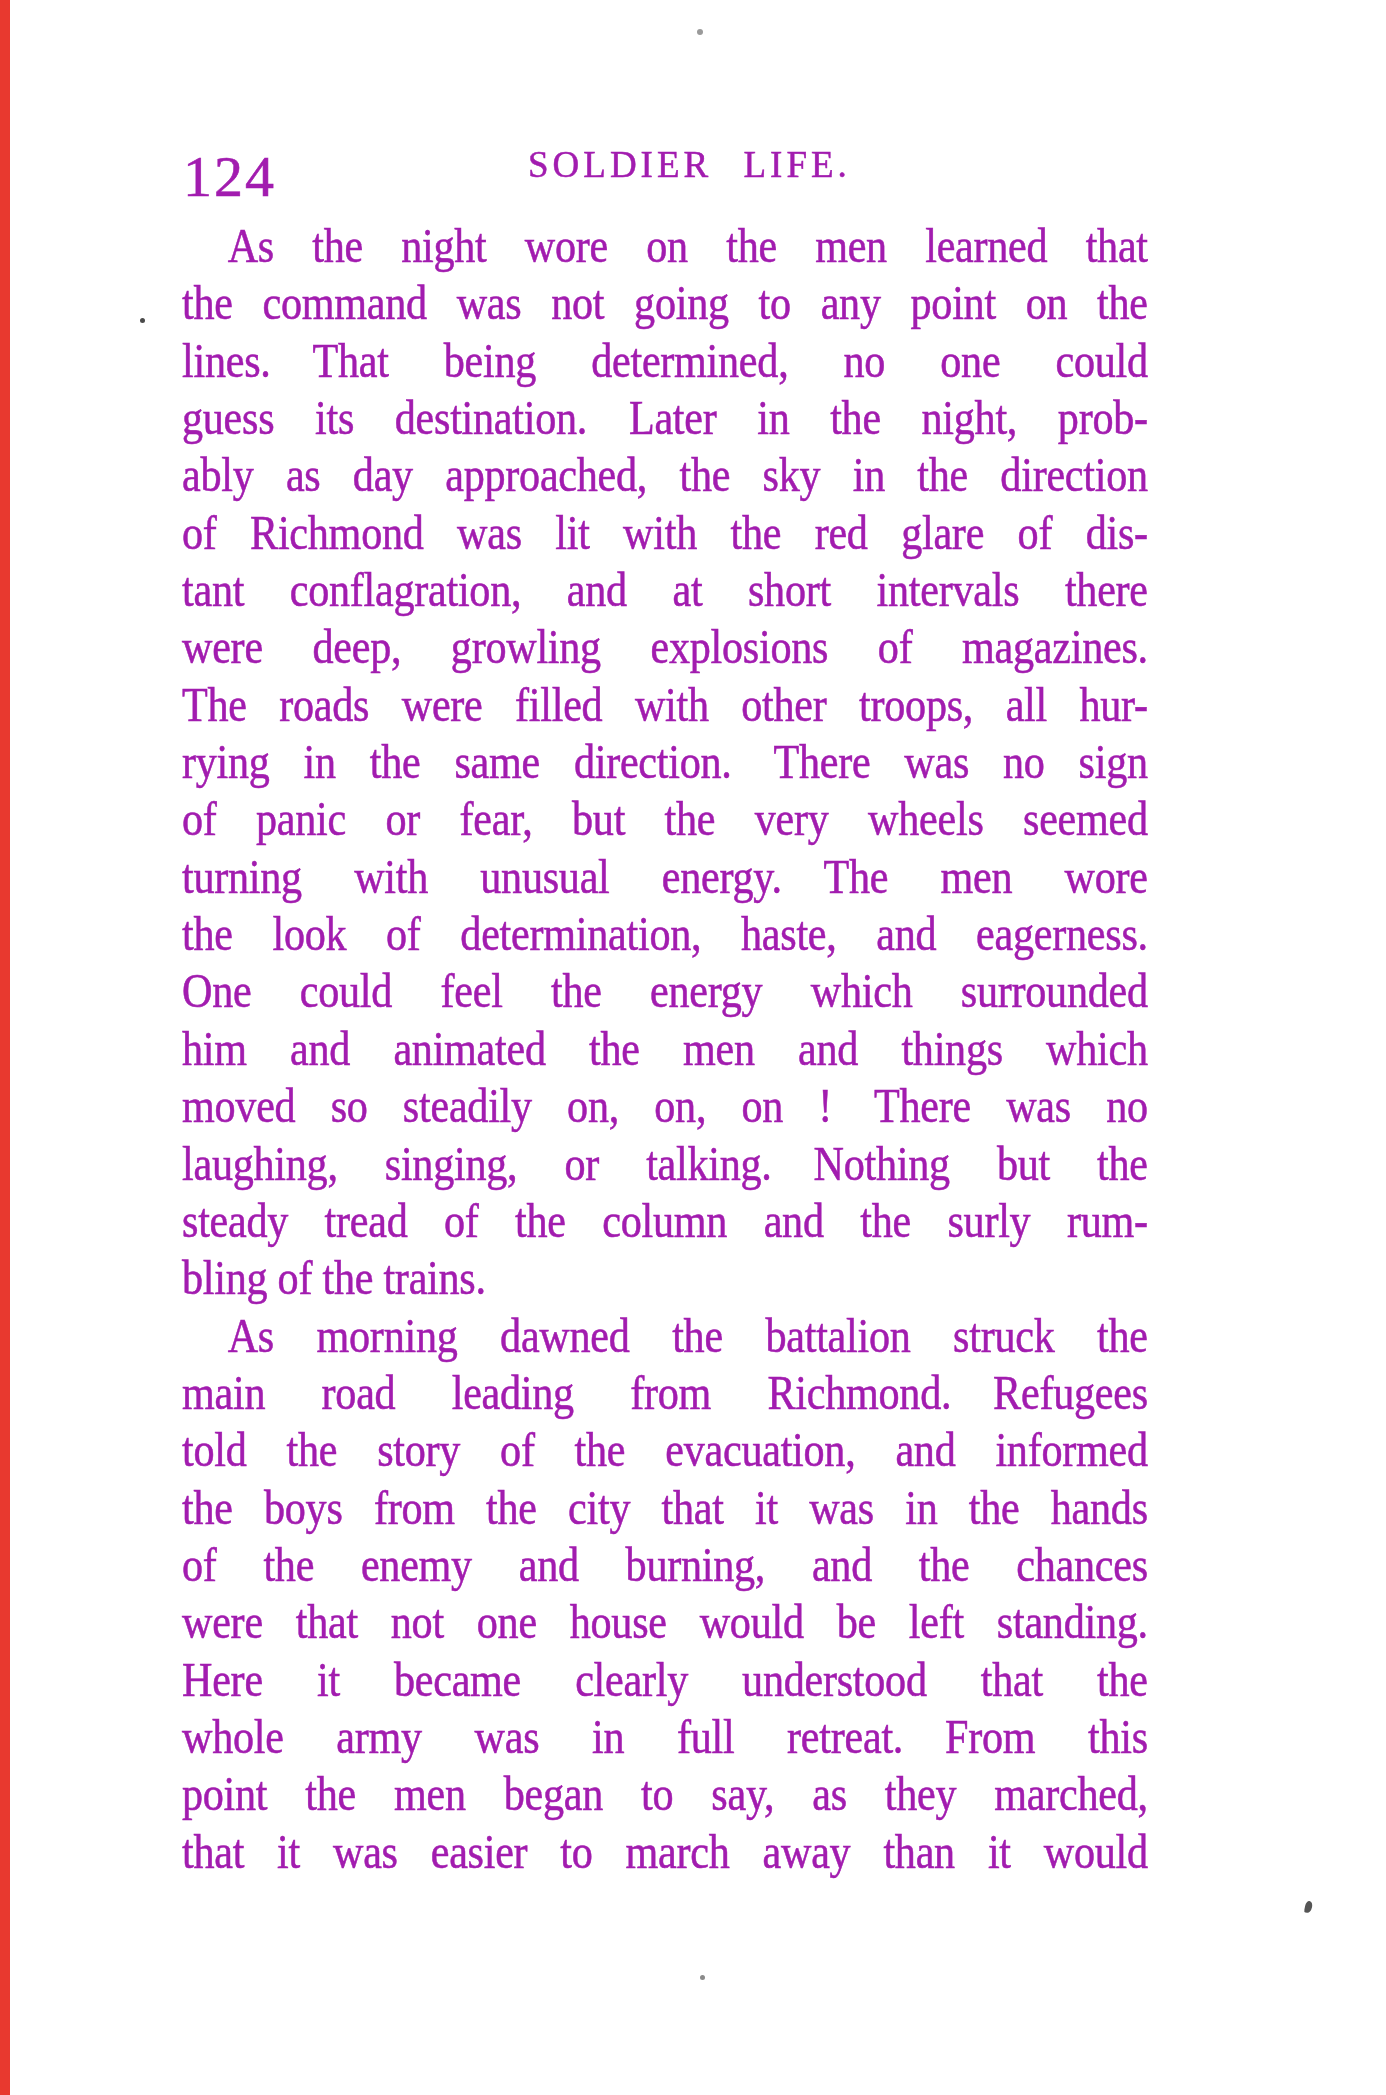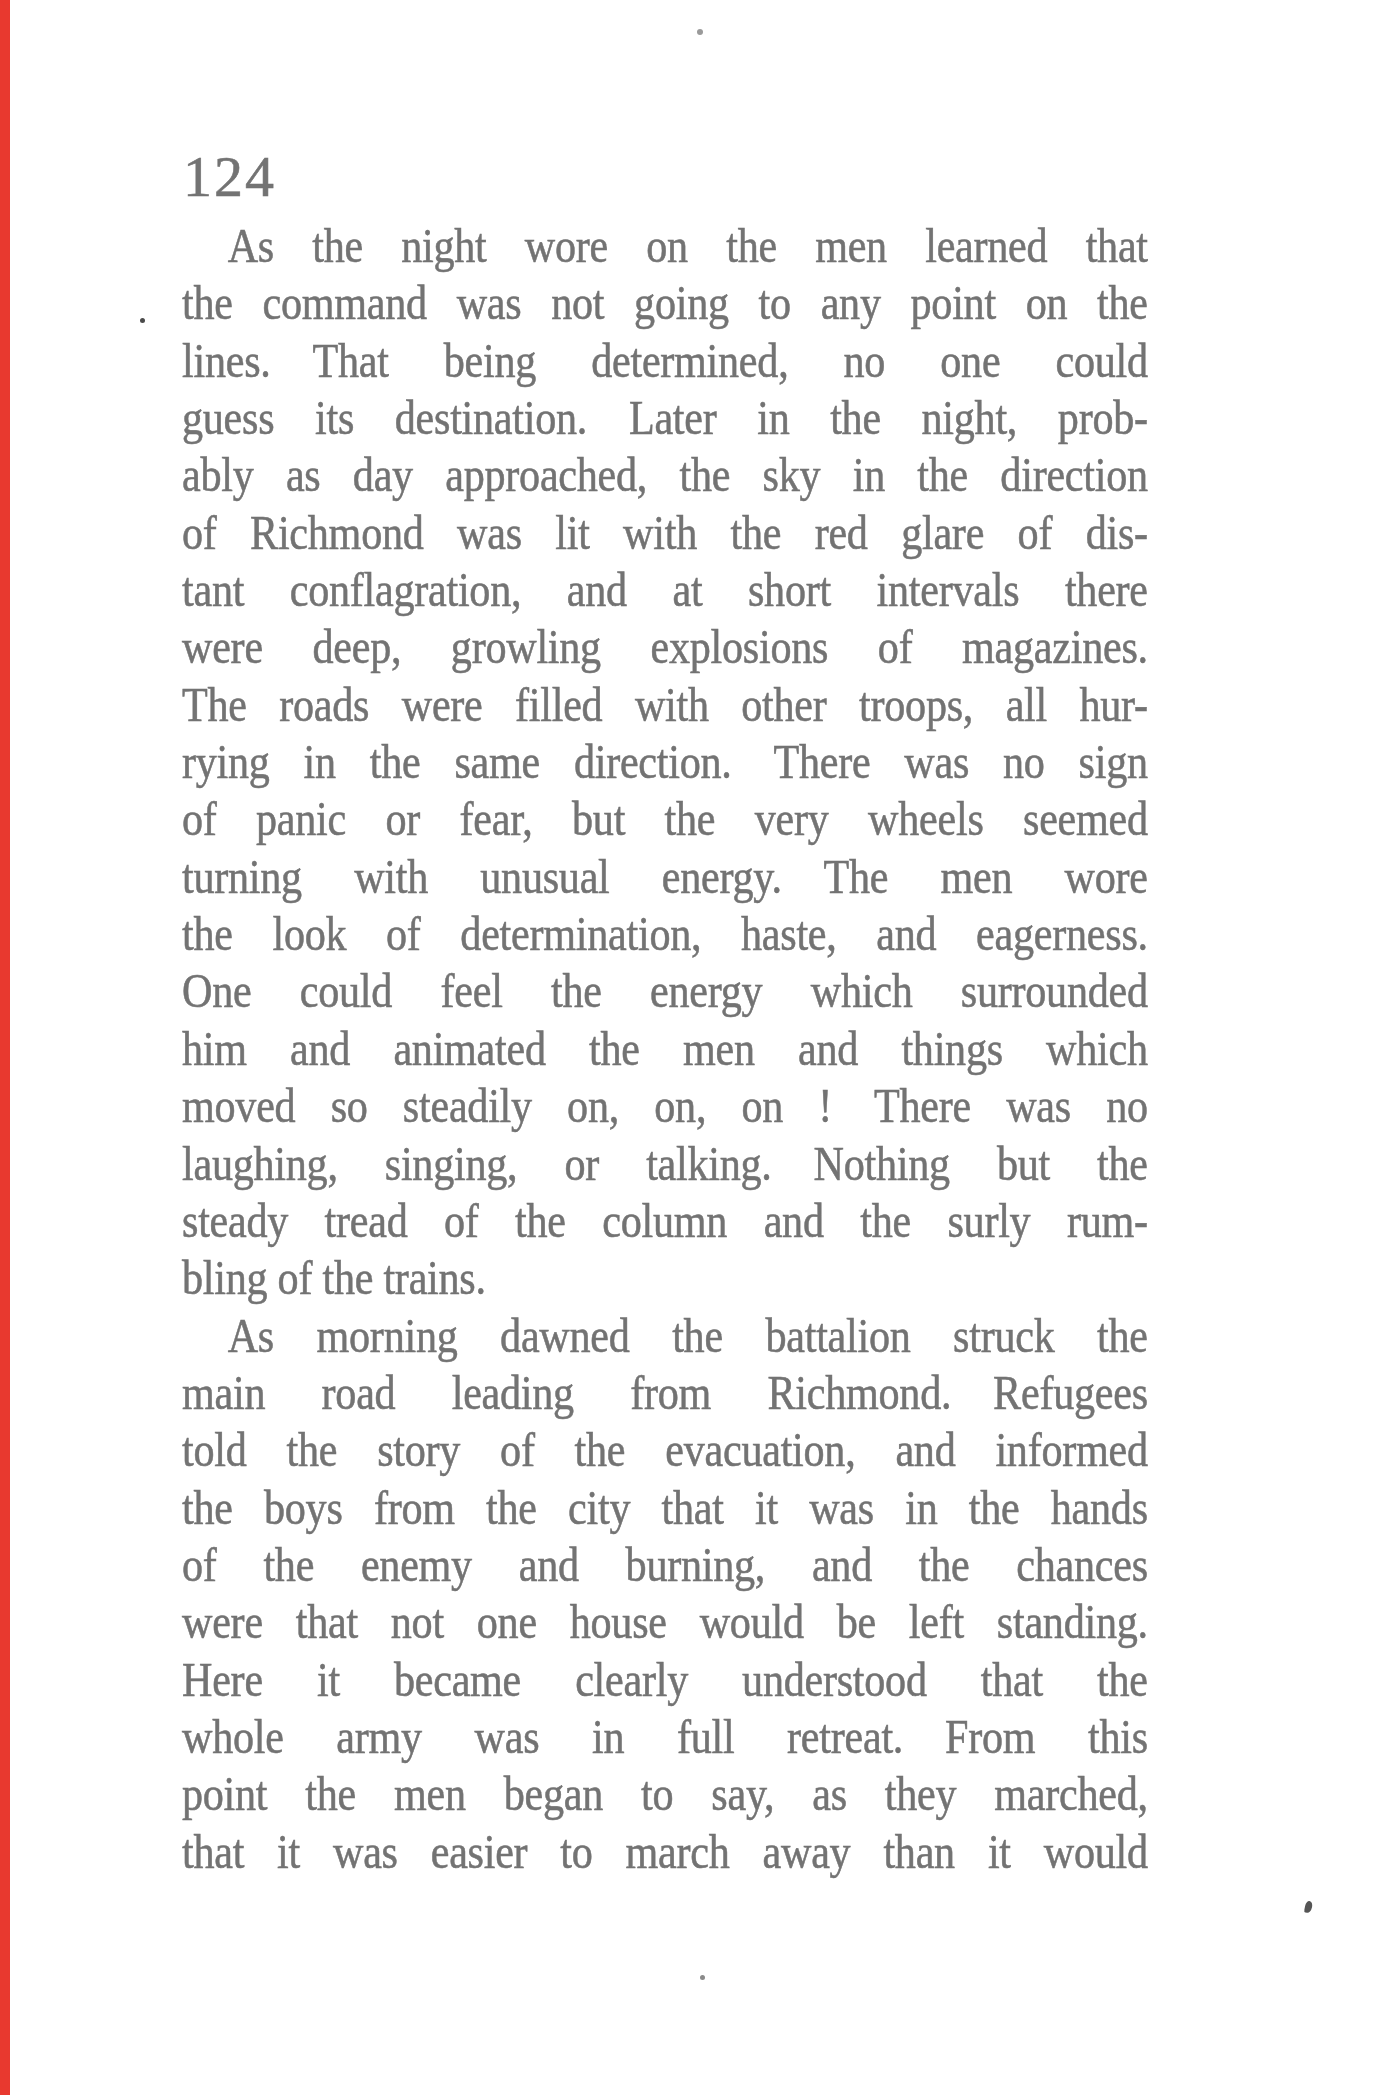--- a/index.html
+++ b/index.html
@@ -7,21 +7,21 @@
     padding: 0;
     background: #ffffff;
   }
   .page {
     position: relative;
     width: 1386px;
     height: 2095px;
     background: #ffffff;
     overflow: hidden;
     font-family: "Liberation Serif", serif;
-    color: #737373;
+    color: #a21caf;
   }
   
   .scan-edge {
     position: absolute;
     left: 0;
     top: 0;
     width: 10px;
     height: 100%;
   }
   .page-number {
@@ -80,20 +80,21 @@
 </style>
 </head>
 <body>
 
 <div class="page">
 
   <div class="scan-edge" style="background: rgb(232, 57, 47);"></div>
 
   <div class="page-number">124</div>
 
+  <div class="running-title">SOLDIER LIFE.</div>
 
   <div class="text-block">
       <div class="line indent">As the night wore on the men learned that</div>
       <div class="line">the command was not going to any point on the</div>
       <div class="line">lines. That being determined, no one could</div>
       <div class="line">guess its destination. Later in the night, prob-</div>
       <div class="line">ably as day approached, the sky in the direction</div>
       <div class="line">of Richmond was lit with the red glare of dis-</div>
       <div class="line">tant conflagration, and at short intervals there</div>
       <div class="line">were deep, growling explosions of magazines.</div>

